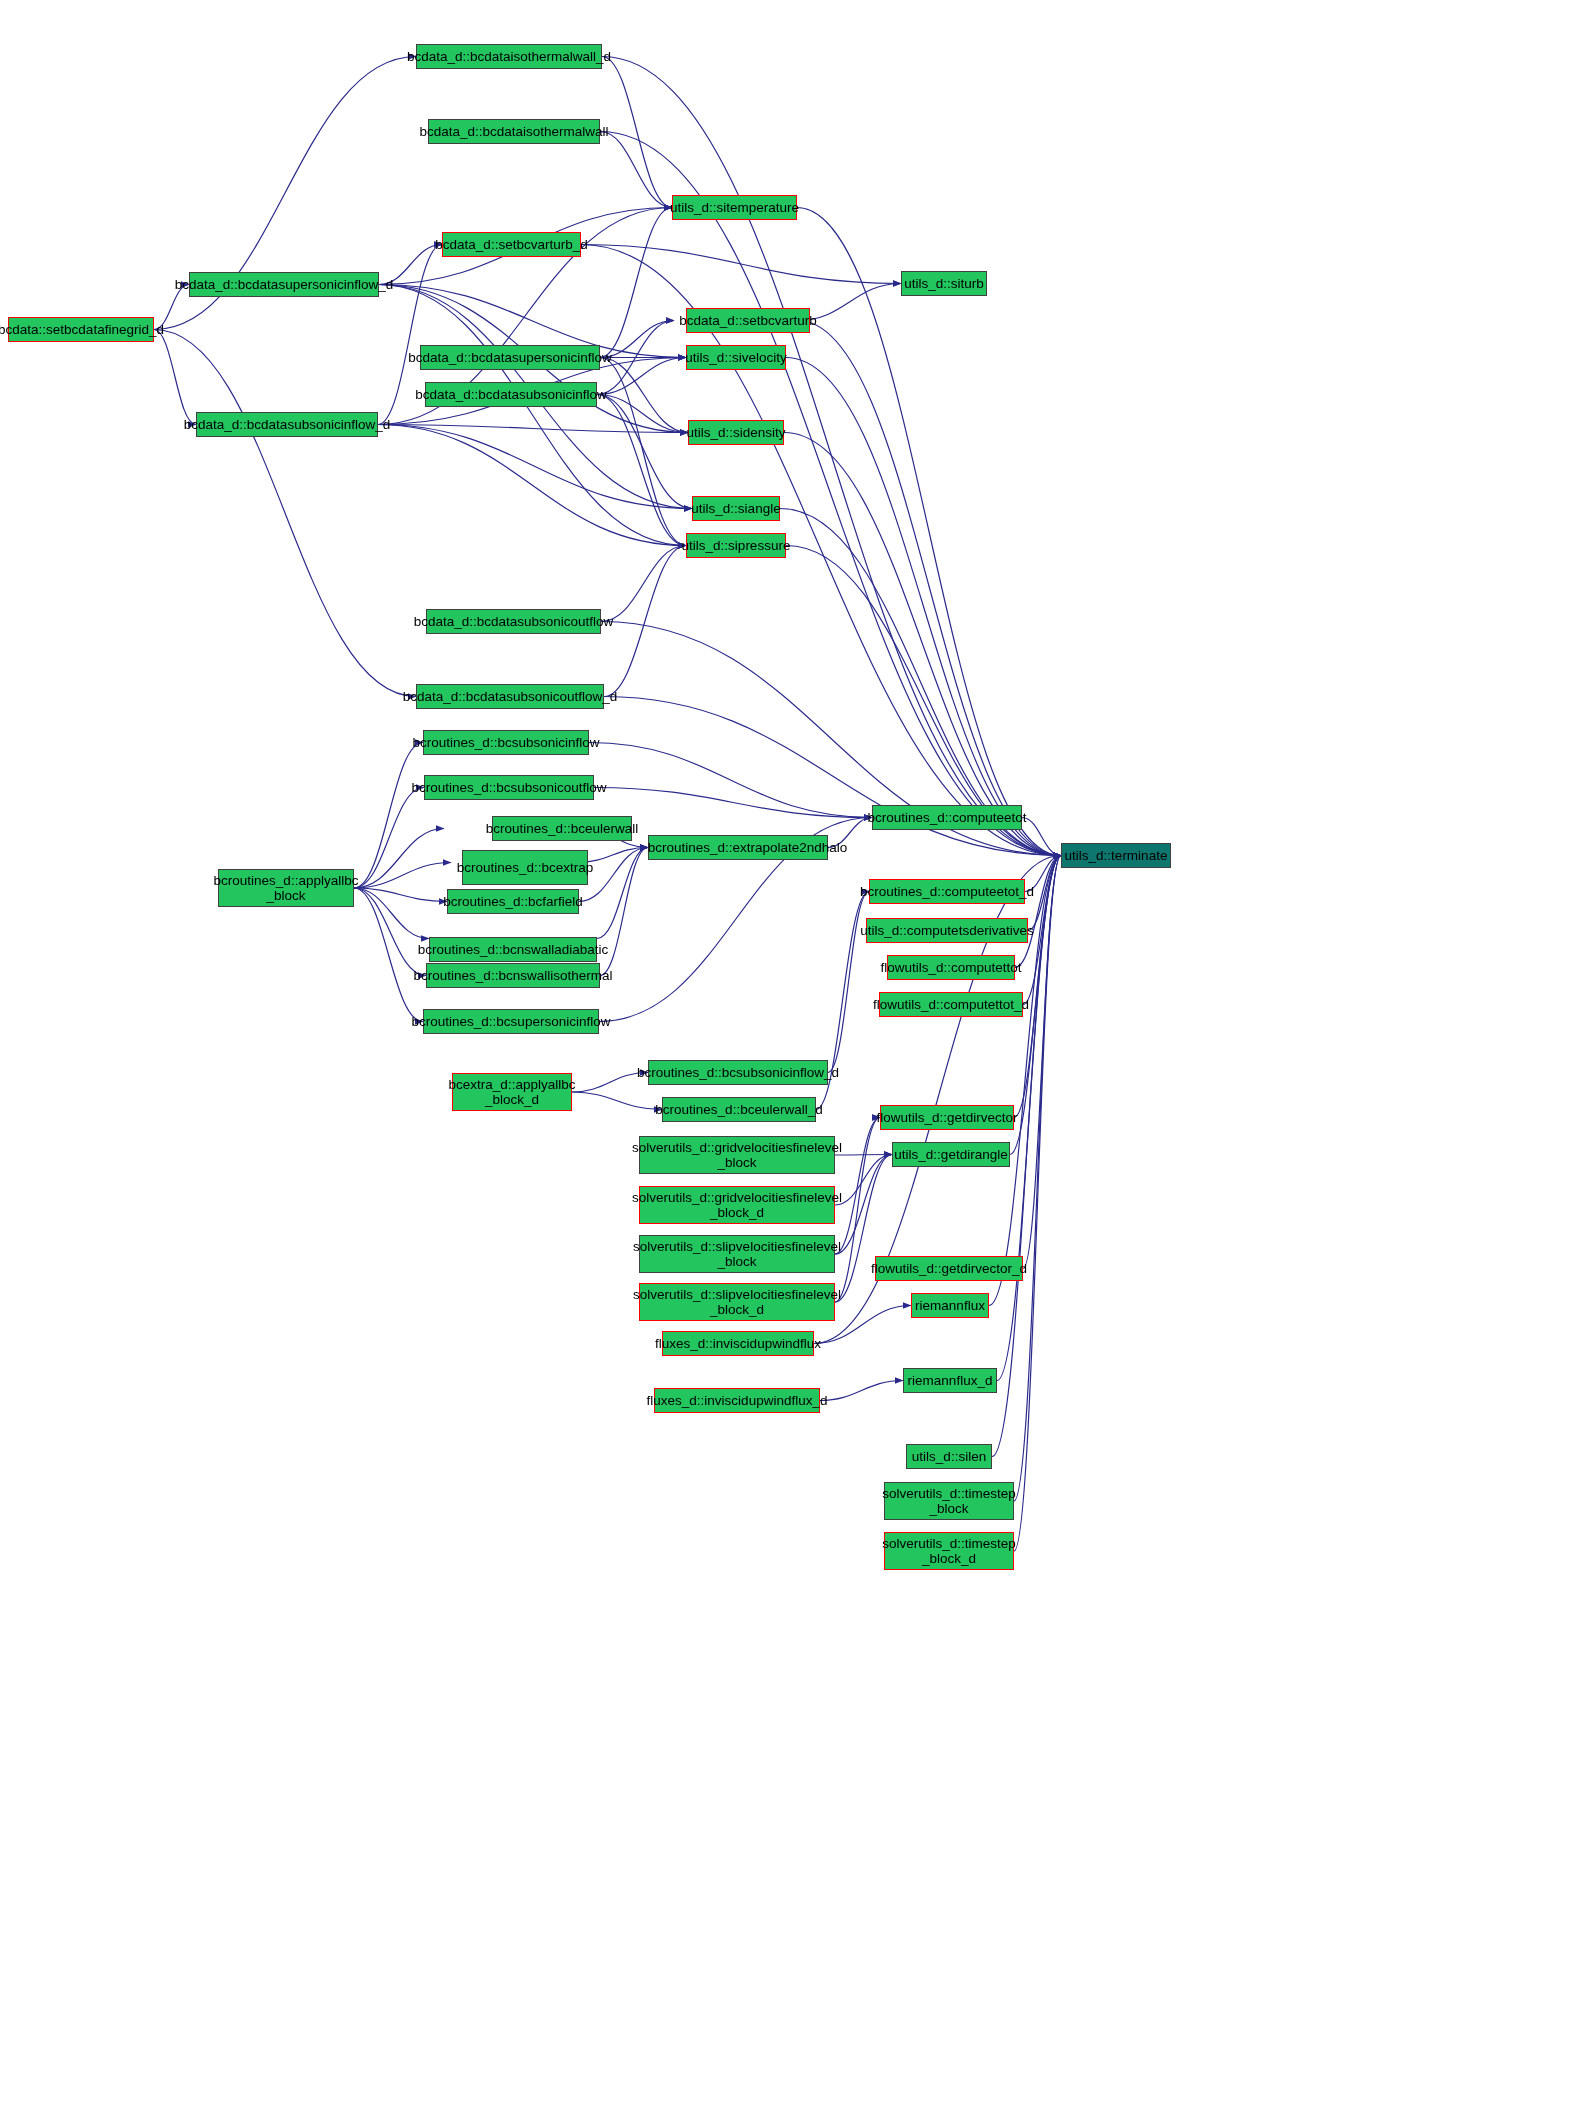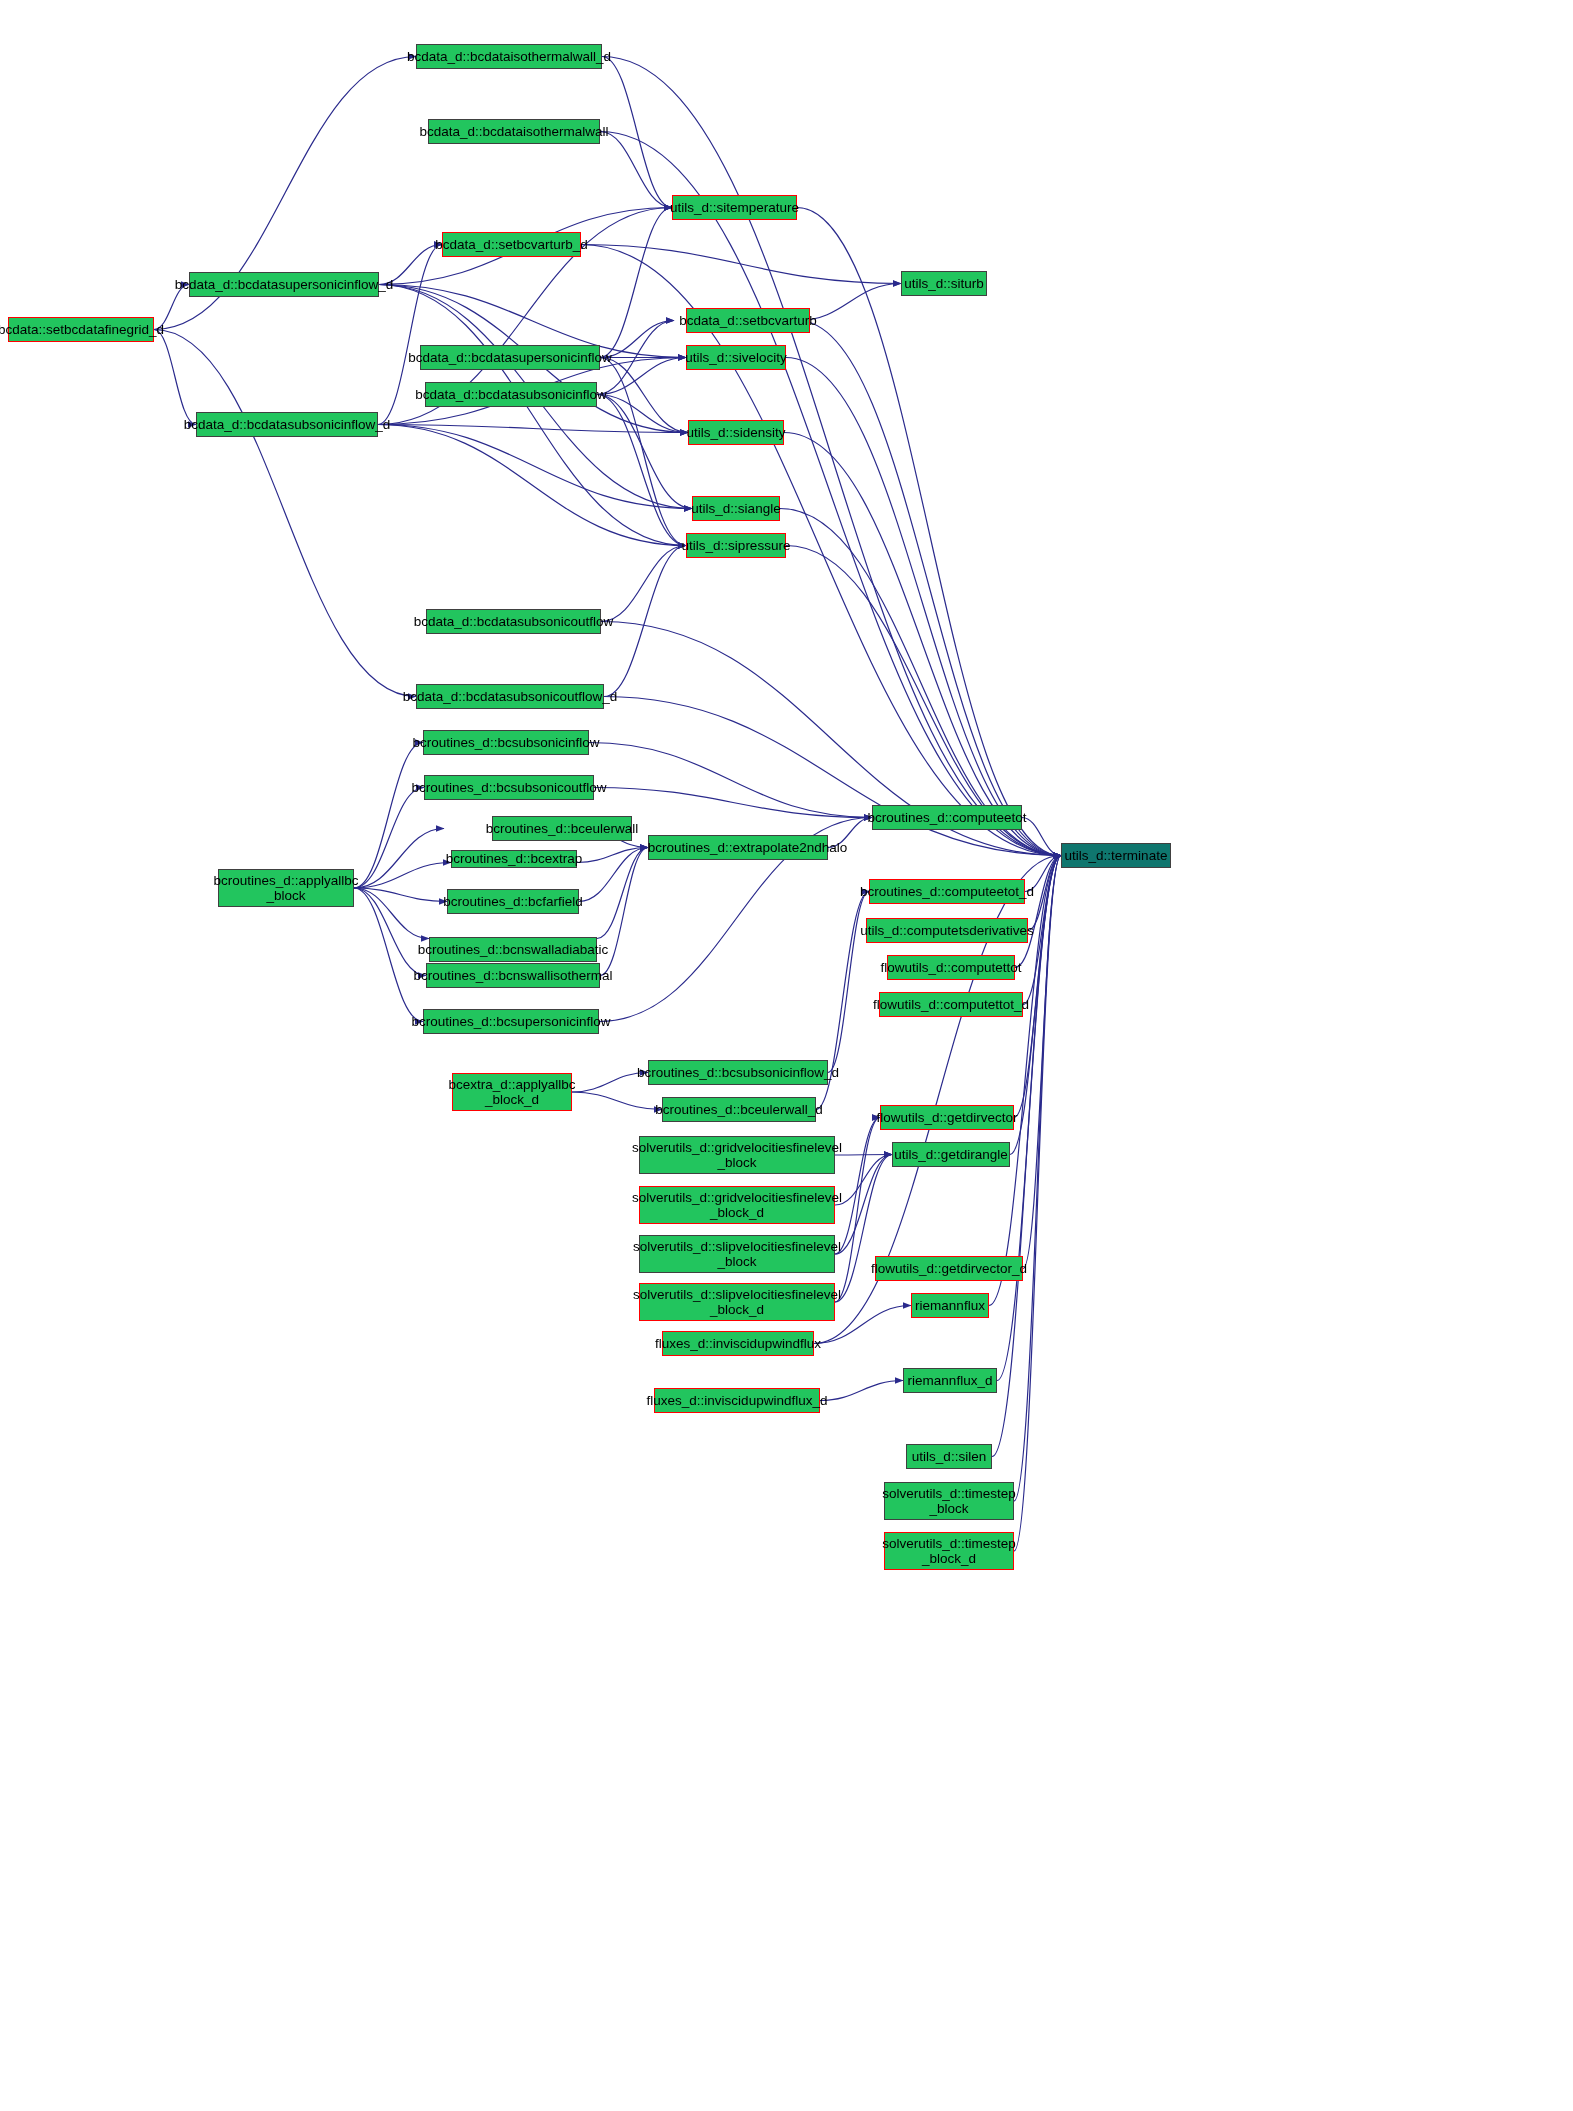--- a/index.html
+++ b/index.html
@@ -154,21 +154,21 @@
       <div class="node red" style="left: 692px; top: 496px; width: 88px; height: 25px;">utils_d::siangle</div>
       <div class="node red" style="left: 686px; top: 533px; width: 100px; height: 25px;">utils_d::sipressure</div>
       <div class="node" style="left: 426px; top: 609px; width: 175px; height: 25px;">bcdata_d::bcdatasubsonicoutflow</div>
       <div class="node" style="left: 416px; top: 684px; width: 188px; height: 25px;">bcdata_d::bcdatasubsonicoutflow_d</div>
       <div class="node" style="left: 423px; top: 730px; width: 166px; height: 25px;">bcroutines_d::bcsubsonicinflow</div>
       <div class="node" style="left: 424px; top: 775px; width: 170px; height: 25px;">bcroutines_d::bcsubsonicoutflow</div>
       <div class="node" style="left: 872px; top: 805px; width: 150px; height: 25px;">bcroutines_d::computeetot</div>
       <div class="node" style="left: 444px; top: 816px; width: 140px; height: 25px; margin-left: 48px;">bcroutines_d::bceulerwall</div>
       <div class="node" style="left: 648px; top: 835px; width: 180px; height: 25px; padding-left: 24px;">bcroutines_d::extrapolate2ndhalo</div>
       <div class="node root" style="left: 1061px; top: 843px; width: 110px; height: 25px;">utils_d::terminate</div>
-      <div class="node" style="left: 451px; top: 850px; width: 126px; height: 18px;">bcroutines_d::bcextrap</div>
+      <div class="node" style="left: 462px; top: 850px; width: 126px; height: 35px;">bcroutines_d::bcextrap</div>
       <div class="node" style="left: 218px; top: 869px; width: 136px; height: 38px;">bcroutines_d::applyallbc
 _block</div>
       <div class="node red" style="left: 869px; top: 879px; width: 156px; height: 25px;">bcroutines_d::computeetot_d</div>
       <div class="node" style="left: 447px; top: 889px; width: 132px; height: 25px;">bcroutines_d::bcfarfield</div>
       <div class="node red" style="left: 866px; top: 918px; width: 162px; height: 25px;">utils_d::computetsderivatives</div>
       <div class="node" style="left: 429px; top: 926px; width: 168px; height: 25px; margin-top: 11px;">bcroutines_d::bcnswalladiabatic</div>
       <div class="node red" style="left: 887px; top: 955px; width: 128px; height: 25px;">flowutils_d::computettot</div>
       <div class="node" style="left: 426px; top: 963px; width: 174px; height: 25px;">bcroutines_d::bcnswallisothermal</div>
       <div class="node red" style="left: 879px; top: 992px; width: 144px; height: 25px;">flowutils_d::computettot_d</div>
       <div class="node" style="left: 423px; top: 1009px; width: 176px; height: 25px;">bcroutines_d::bcsupersonicinflow</div>

